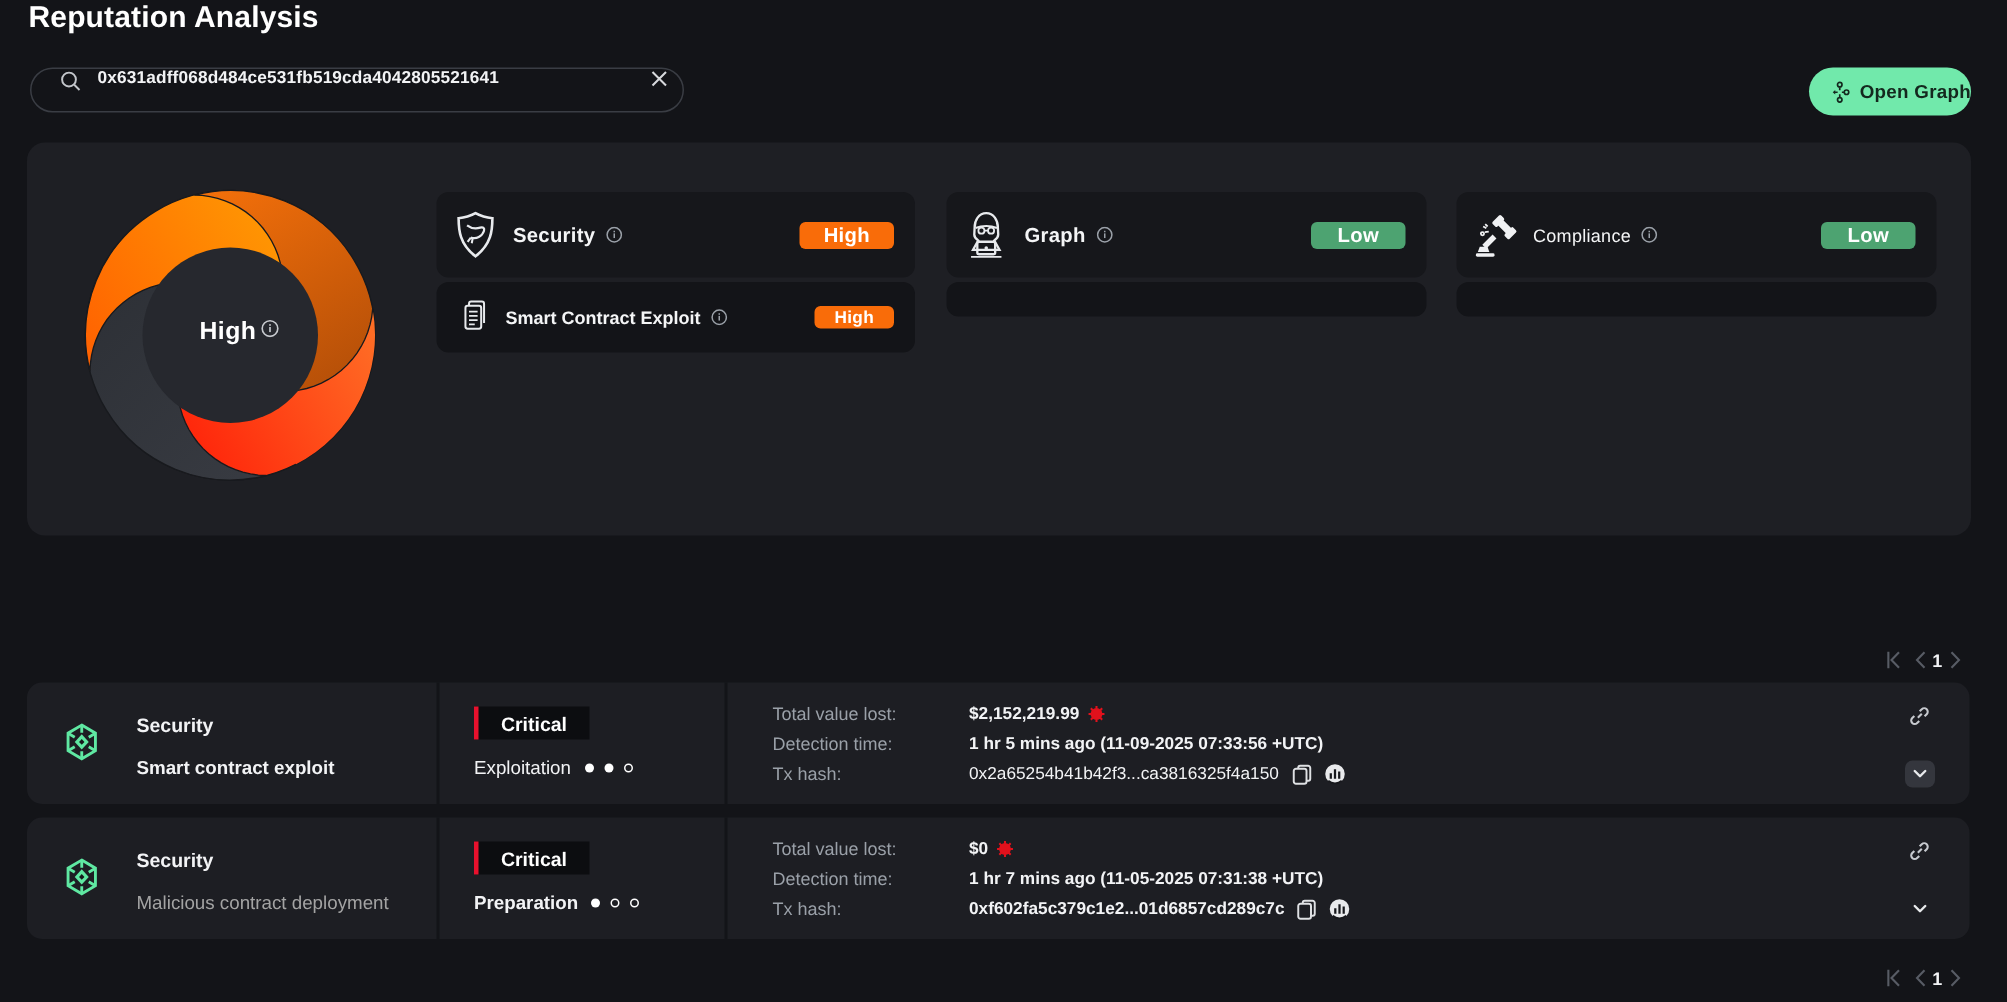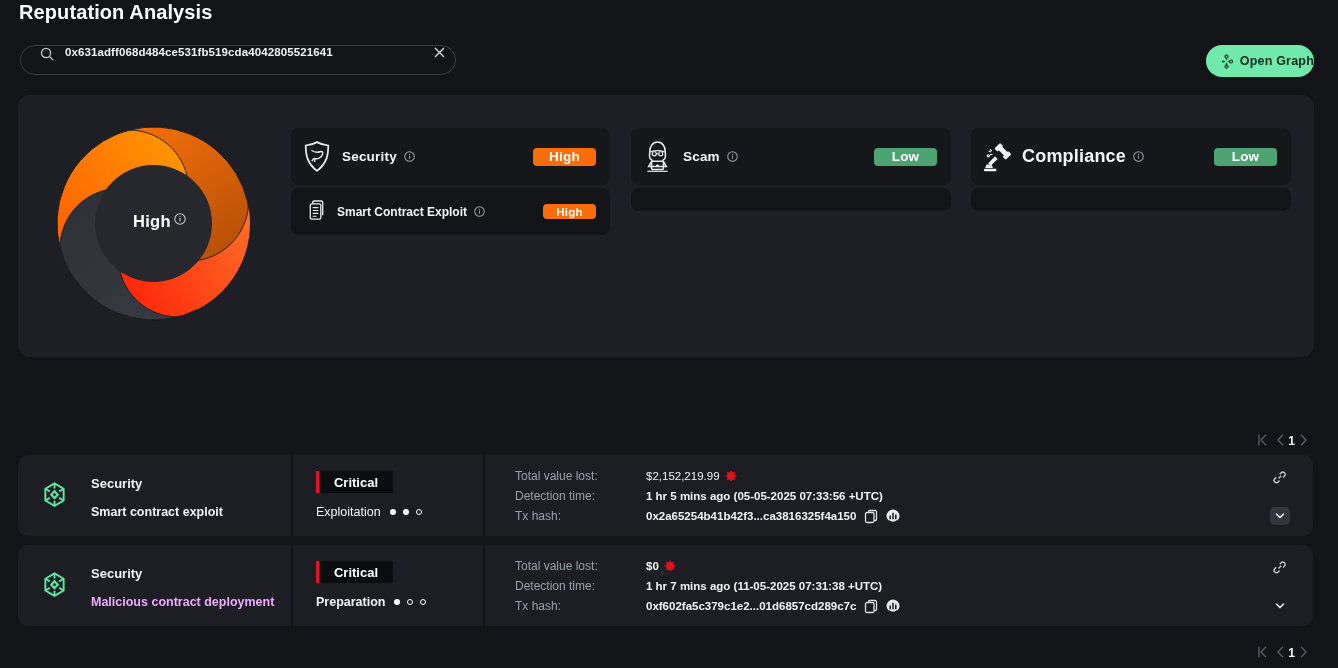--- a/index.html
+++ b/index.html
@@ -109,21 +109,21 @@
 <svg width="31" height="34" viewBox="0 0 26 28" style="flex:none">
         <path d="M13 1.5 C8.8 1.5 6.5 5.5 6.5 9.5 L6.3 13.5 C6.3 14.5 7 15.8 8.5 16.8 L5.6 22 L20.4 22 L17.5 16.8 C19 15.8 19.7 14.5 19.7 13.5 L19.5 9.5 C19.5 5.5 17.2 1.5 13 1.5 Z" fill="none" stroke="#e8eaed" stroke-width="1.3"></path>
         <path d="M7 9.8 C9 9 11 8.7 13 8.7 C15 8.7 17 9 19 9.8" stroke="#e8eaed" stroke-width="1.1" fill="none"></path>
         <circle cx="10.3" cy="11.3" r="1.7" fill="none" stroke="#e8eaed" stroke-width="1"></circle>
         <circle cx="15.7" cy="11.3" r="1.7" fill="none" stroke="#e8eaed" stroke-width="1"></circle>
         <path d="M12 11.3 L14 11.3" stroke="#e8eaed" stroke-width="1"></path>
         <rect x="8" y="17.5" width="10" height="7" rx="1" fill="none" stroke="#e8eaed" stroke-width="1.3"></rect>
         <circle cx="13" cy="21" r="1" fill="#e8eaed"></circle>
         <path d="M4.5 25.5 L21.5 25.5 L21.5 26.5 L4.5 26.5 Z" fill="#e8eaed"></path>
       </svg>
-      <div style="margin-left:10px;font-weight:bold;font-size:13.5px;color:#f4f5f6;letter-spacing:.2px">Scam</div>
+      <div style="margin-left:10px;font-weight:bold;font-size:13.5px;color:#f4f5f6;letter-spacing:.2px">Graph</div>
       <div style="margin-left:7px;display:flex">
         <svg width="11" height="11" viewBox="0 0 12 12" style="flex:none">
           <circle cx="6" cy="6" r="5.2" fill="none" stroke="#9aa0a8" stroke-width="1.1"></circle>
           <rect x="5.45" y="5" width="1.1" height="3.4" fill="#9aa0a8"></rect>
           <rect x="5.45" y="3.1" width="1.1" height="1.1" fill="#9aa0a8"></rect>
         </svg>
       </div>
       <div style="flex:1"></div>
       <div style="flex:none;width:63px;height:18px;border-radius:4px;background:#4da371;display:flex;align-items:center;justify-content:center;color:#fff;font-weight:bold;font-size:13.5px;letter-spacing:.2px">Low</div>
     </div>
@@ -137,21 +137,21 @@
           <rect x="14.2" y="6.2" width="11" height="4.6" rx="1" transform="rotate(45 19.7 8.5)"></rect>
           <path d="M12.2 13.4 L14.6 15.8 L8.2 22.2 L5.8 19.8 Z"></path>
           <path d="M4.2 21.0 L9.0 21.0 L10.2 24.2 L3.0 24.2 Z"></path>
           <rect x="1.8" y="25.0" width="11.6" height="2.2" rx="0.9"></rect>
           <g stroke="#f0f1f3" stroke-width="1.1" fill="none">
             <path d="M8.3 9.4 L6.3 8.4 M9.8 11.6 L7.4 11.9 M7.6 6.9 L9.1 8.4"></path>
             <circle cx="5.9" cy="12.9" r="1.0"></circle>
           </g>
         </g>
       </svg>
-      <div style="margin-left:10px;font-weight:bold;font-size:18px;color:#f4f5f6;letter-spacing:.2px">Compliance</div>
+      <div style="margin-left:10px;font-weight:normal;font-size:12px;color:#f4f5f6;letter-spacing:.2px">Compliance</div>
       <div style="margin-left:7px;display:flex">
         <svg width="11" height="11" viewBox="0 0 12 12" style="flex:none">
           <circle cx="6" cy="6" r="5.2" fill="none" stroke="#9aa0a8" stroke-width="1.1"></circle>
           <rect x="5.45" y="5" width="1.1" height="3.4" fill="#9aa0a8"></rect>
           <rect x="5.45" y="3.1" width="1.1" height="1.1" fill="#9aa0a8"></rect>
         </svg>
       </div>
       <div style="flex:1"></div>
       <div style="flex:none;width:63px;height:18px;border-radius:4px;background:#4da371;display:flex;align-items:center;justify-content:center;color:#fff;font-weight:bold;font-size:13.5px;letter-spacing:.2px">Low</div>
     </div>
@@ -184,32 +184,32 @@
 <div style="position:absolute;left:273px;top:0;width:2px;height:81px;background:#131418"></div>
 <div style="position:absolute;left:298px;top:16px;width:77px;height:22px;background:#0c0d10;border-left:3.5px solid #e8112d;display:flex;align-items:center;justify-content:center;color:#fff;font-weight:bold;font-size:13px">Critical</div>
 <div style="position:absolute;left:298px;top:50px;font-weight:normal;font-size:12.5px;color:#f2f3f5;display:flex;align-items:center">Exploitation<span style="display:inline-flex;gap:7px;align-items:center;margin-left:9px">
           <span style="display:inline-block;width:6px;height:6px;border-radius:50%;background:#fff"></span>
           <span style="display:inline-block;width:6px;height:6px;border-radius:50%;background:#fff"></span>
           <span style="display:inline-block;width:6px;height:6px;border-radius:50%;border:1.3px solid #fff;box-sizing:border-box"></span>
         </span></div>
 <div style="position:absolute;left:465px;top:0;width:2px;height:81px;background:#131418"></div>
 <div style="position:absolute;left:497px;top:11px;display:grid;grid-template-columns:131px auto;grid-auto-rows:20px;align-items:center;font-size:12px">
 <div style="color:#9aa0a8">Total value lost:</div>
-        <div style="display:flex;align-items:center;gap:5px;color:#f2f3f5;font-weight:normal;font-size:11.5px">$2,152,219.99<svg width="12" height="12" viewBox="0 0 14 14" style="flex:none">
+        <div style="display:flex;align-items:center;gap:5px;color:#f2f3f5;font-weight:bold;font-size:11.5px">$2,152,219.99<svg width="12" height="12" viewBox="0 0 14 14" style="flex:none">
             <g fill="#e1111c">
               <circle cx="7" cy="7" r="4.6"></circle>
               <g stroke="#e1111c" stroke-width="1.6">
                 <path d="M7 0.8 V3 M7 11 V13.2 M0.8 7 H3 M11 7 H13.2 M2.6 2.6 L4.2 4.2 M9.8 9.8 L11.4 11.4 M11.4 2.6 L9.8 4.2 M4.2 9.8 L2.6 11.4"></path>
               </g>
             </g>
           </svg></div>
 <div style="color:#9aa0a8">Detection time:</div>
-        <div style="color:#f2f3f5;font-weight:bold;font-size:11.5px">1 hr 5 mins ago (05-05-2025 07:33:56 +UTC)</div>
+        <div style="color:#f2f3f5;font-weight:bold;font-size:11.5px">1 hr 5 mins ago (11-09-2025 07:33:56 +UTC)</div>
 <div style="color:#9aa0a8">Tx hash:</div>
-        <div style="display:flex;align-items:center;gap:8px;color:#f2f3f5;font-weight:bold;font-size:11.5px">0x2a65254b41b42f3...ca3816325f4a150<svg width="14" height="15" viewBox="0 0 14 15" style="flex:none">
+        <div style="display:flex;align-items:center;gap:8px;color:#f2f3f5;font-weight:normal;font-size:11.5px">0x2a65254b41b42f3...ca3816325f4a150<svg width="14" height="15" viewBox="0 0 14 15" style="flex:none">
             <rect x="1.5" y="3.5" width="8.5" height="10" rx="1.5" fill="none" stroke="#dfe1e4" stroke-width="1.3"></rect>
             <path d="M4.5 3.5 V2.8 A1.3 1.3 0 0 1 5.8 1.5 L11 1.5 A1.5 1.5 0 0 1 12.5 3 V10.2 A1.3 1.3 0 0 1 11.2 11.5 H10" fill="none" stroke="#dfe1e4" stroke-width="1.3"></path>
           </svg><svg width="14" height="14" viewBox="0 0 14 14" style="flex:none">
             <circle cx="7" cy="7" r="6.5" fill="#e9eaec"></circle>
             <g stroke="#17181c" stroke-width="1.5">
               <path d="M4.2 10.2 V6.5 M7 10.2 V3.8 M9.8 10.2 V5.4"></path>
             </g>
             <path d="M2.5 11.5 A6.5 6.5 0 0 0 11.5 11.5" fill="none" stroke="#17181c" stroke-width="1.2"></path>
           </svg></div>
 </div>
@@ -231,21 +231,21 @@
         <svg width="23" height="26" viewBox="3 1.5 20 24.5" style="flex:none">
           <g stroke="#5fe8a2" stroke-width="1.8" fill="none">
             <path d="M13 2.8 L21.6 7.9 L21.6 18.9 L13 24 L4.4 18.9 L4.4 7.9 Z"></path>
             <path d="M13 2.8 L13 7.6 M21.6 7.9 L17.4 10.4 M21.6 18.9 L17.4 16.4 M13 24 L13 19.2 M4.4 18.9 L8.6 16.4 M4.4 7.9 L8.6 10.4"></path>
           </g>
           <path d="M13 8.6 L17.4 13.4 L13 18.2 L8.6 13.4 Z" fill="#5fe8a2"></path>
           <path d="M13 11.6 L14.7 13.4 L13 15.2 L11.3 13.4 Z" fill="#17181c"></path>
         </svg>
       </div>
 <div style="position:absolute;left:73px;top:21px;font-weight:bold;font-size:13px;color:#f2f3f5">Security</div>
-<div style="position:absolute;left:73px;top:50px;font-weight:bold;font-size:12.5px;color:#f0abfc">Malicious contract deployment</div>
+<div style="position:absolute;left:73px;top:50px;font-weight:normal;font-size:12.5px;color:#a3a3a3">Malicious contract deployment</div>
 <div style="position:absolute;left:273px;top:0;width:2px;height:81px;background:#131418"></div>
 <div style="position:absolute;left:298px;top:16px;width:77px;height:22px;background:#0c0d10;border-left:3.5px solid #e8112d;display:flex;align-items:center;justify-content:center;color:#fff;font-weight:bold;font-size:13px">Critical</div>
 <div style="position:absolute;left:298px;top:50px;font-weight:bold;font-size:12.5px;color:#f2f3f5;display:flex;align-items:center">Preparation<span style="display:inline-flex;gap:7px;align-items:center;margin-left:9px">
           <span style="display:inline-block;width:6px;height:6px;border-radius:50%;background:#fff"></span>
           <span style="display:inline-block;width:6px;height:6px;border-radius:50%;border:1.3px solid #fff;box-sizing:border-box"></span>
           <span style="display:inline-block;width:6px;height:6px;border-radius:50%;border:1.3px solid #fff;box-sizing:border-box"></span>
         </span></div>
 <div style="position:absolute;left:465px;top:0;width:2px;height:81px;background:#131418"></div>
 <div style="position:absolute;left:497px;top:11px;display:grid;grid-template-columns:131px auto;grid-auto-rows:20px;align-items:center;font-size:12px">
 <div style="color:#9aa0a8">Total value lost:</div>

